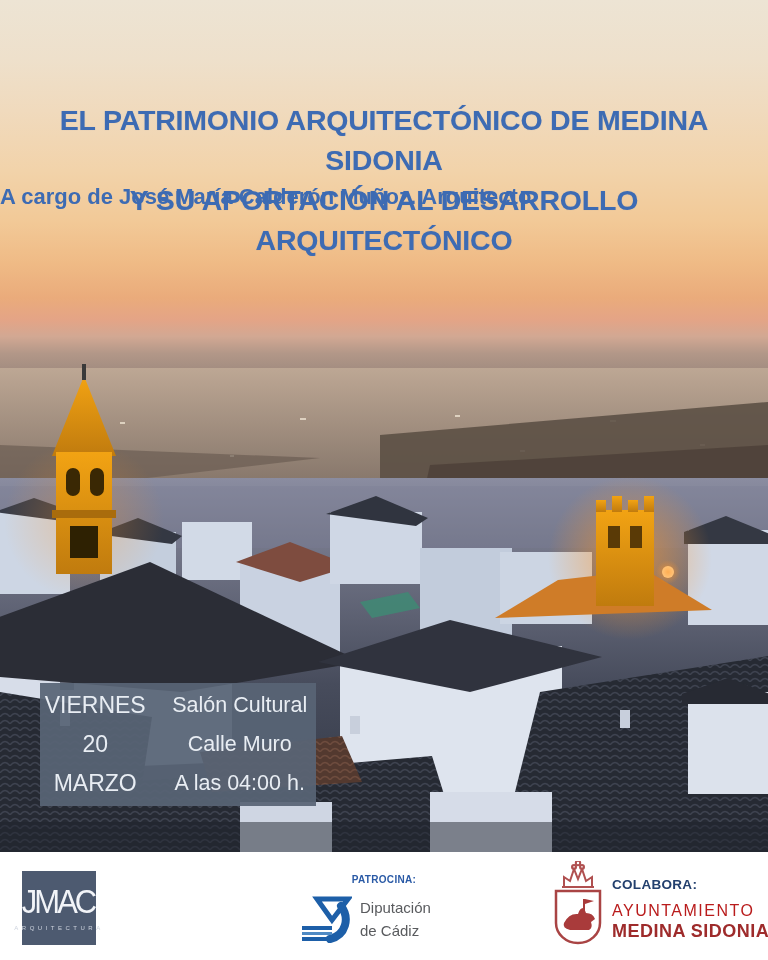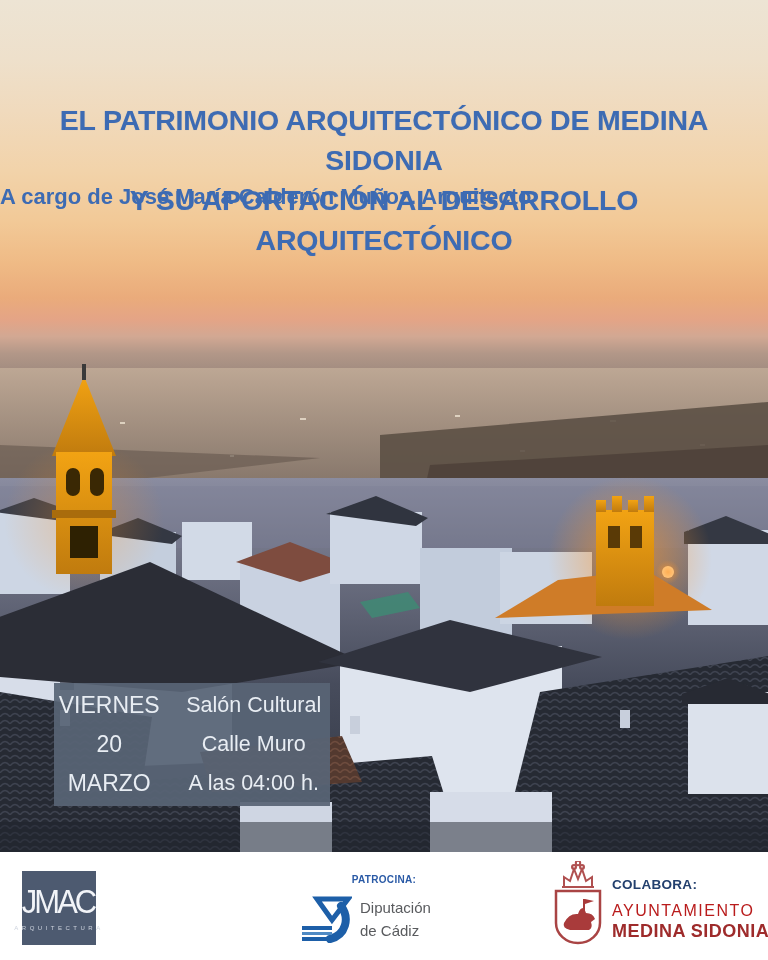--- a/index.html
+++ b/index.html
@@ -23,21 +23,21 @@
     font-size:28.5px; font-weight:bold; letter-spacing:-0.2px;
     color:#3d6bb3; line-height:40px;
     text-shadow:0 0 1px rgba(61,107,179,0.25);
   }
   .subtitle {
     position:absolute; left:0; top:184px; width:768px; 
     font-size:22px; font-weight:bold; color:#3d6bb3;
   }
   
   .event-box {
-    position:absolute; left:54px; top:683px; width:276px; height:123px;
+    position:absolute; left:40px; top:683px; width:276px; height:123px;
     background:rgba(88,100,117,0.93);
     display:flex; color:#e8edf3;gap:13px;
   }
   .event-col { display:flex; flex-direction:column; justify-content:center; text-align:center; }
   .event-col.when  { width:42%; font-size:23px; line-height:39px; }
   .event-col.where { width:58%; font-size:21.5px; line-height:39px; }
   
   .footer {
     position:absolute; left:0; top:852px; width:768px; height:132px; background:#ffffff;padding-left:35px;
   }

